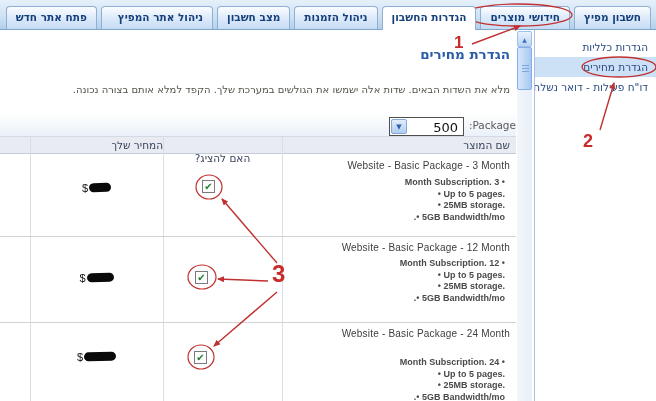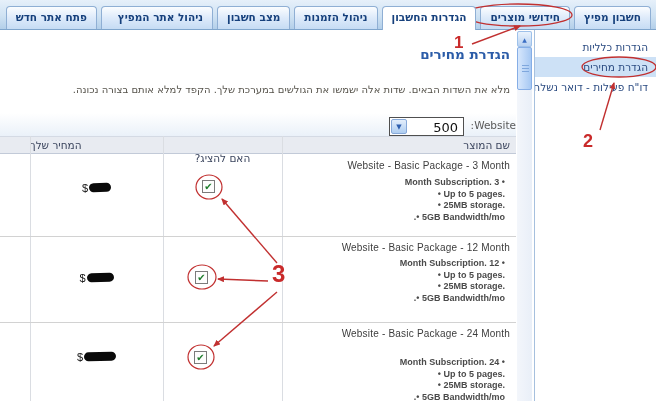--- a/index.html
+++ b/index.html
@@ -38,21 +38,21 @@
               background:linear-gradient(180deg,#e3eefb 0%,#aecdf1 100%);
               display:flex;align-items:center;justify-content:center;
               font-size:7px;color:#2f5fae;}
   .select-val{flex:1;text-align:right;padding:2px 5px 0 0;font-size:13px;color:#111;}
   
   .thead{position:absolute;left:0;top:136px;width:516px;height:18px;background:#e8ebf1;
          border-top:1px solid #d4dae4;border-bottom:1px solid #c2cad8;}
   .th{position:absolute;top:139px;font-size:10.5px;color:#39435c;direction:rtl;}
   .th-product{right:146px;}
   .th-display{left:163px;width:119px;text-align:center;margin-top:13px;}
-  .th-price{left:30px;width:133px;text-align:left;}
+  .th-price{left:30px;width:133px;text-align:right;}
   .vline{position:absolute;top:136px;bottom:0;width:1px;background:#dadde2;}
   .hline{position:absolute;left:0;width:516px;height:1px;background:#d2d2d2;}
   .prod-name{position:absolute;right:146px;direction:ltr;font-family:"Liberation Sans",sans-serif;
              font-size:10px;color:#3d3d3d;letter-spacing:.2px;white-space:nowrap;}
   .features{position:absolute;right:151px;direction:ltr;text-align:right;
             font-family:"Liberation Sans",sans-serif;font-size:9px;font-weight:bold;
             color:#4a4a4a;line-height:11.5px;white-space:nowrap;margin-left:12px;}
   .checkbox{position:absolute;width:13px;height:13px;background:#fdfdfd;border:1px solid #7b7b7b;
             display:flex;align-items:center;justify-content:center;cursor:pointer;
             font-size:10px;font-weight:bold;color:#1e7d2c;line-height:11px;}
@@ -97,21 +97,21 @@
   <div class="sidebar">
     <div class="side-item">הגדרות כלליות</div>
     <div class="side-item selected">הגדרת מחירים</div>
     <div class="side-item">דו"ח פעילות - דואר נשלח</div>
   </div>
 
   <div class="page-title">הגדרת מחירים</div>
   <div class="page-desc">מלא את השדות הבאים. שדות אלה ישמשו את הגולשים במערכת שלך. הקפד למלא אותם בצורה נכונה.</div>
 
   <div class="records-band"></div>
-  <div class="records-label">Website:</div>
+  <div class="records-label">Package:</div>
   <div class="select-box">
     <div class="select-btn">▼</div>
     <div class="select-val">500</div>
   </div>
 
   <div class="thead"></div>
   <div class="th th-product">שם המוצר</div>
   <div class="th th-display">האם להציג?</div>
   <div class="th th-price">המחיר שלך</div>
 

